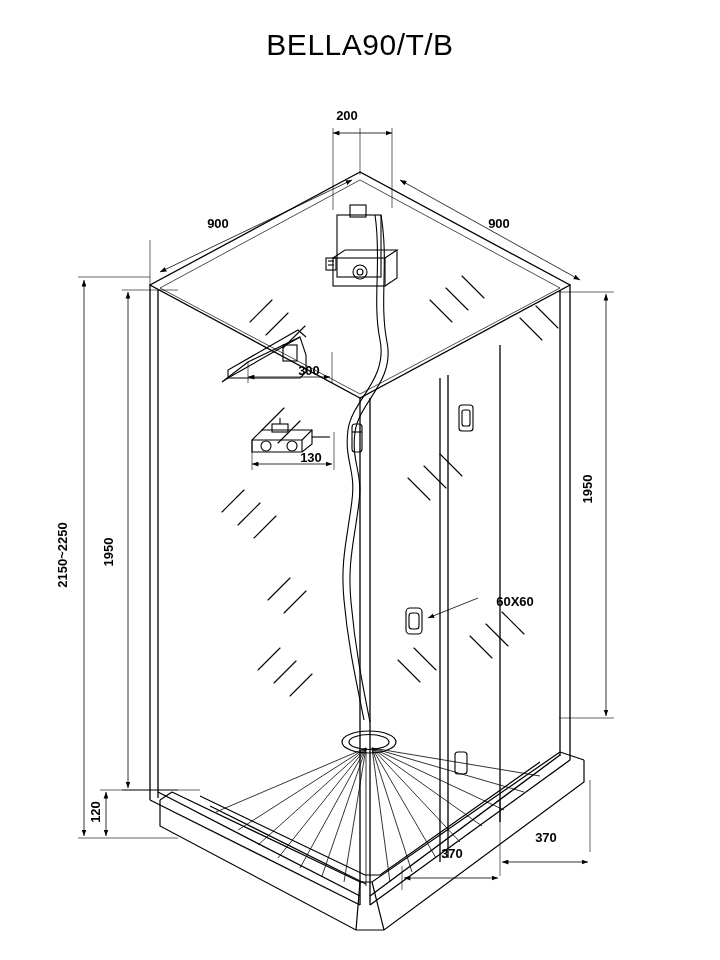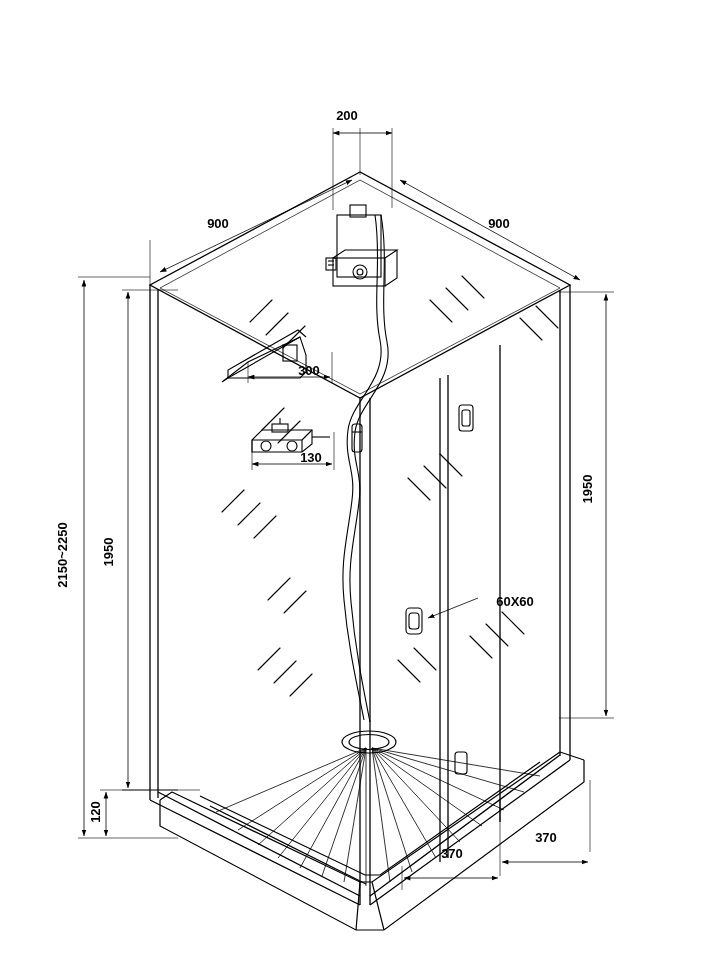--- a/index.html
+++ b/index.html
@@ -41,20 +41,21 @@
     font-size: 13px;
     font-weight: bold;
     fill: #000;
   }
 </style>
 </head>
 <body>
 
 <div id="sheet">
 
+  <div id="title">BELLA90/T/B</div>
 
   <svg class="drawing" width="720" height="960" viewBox="0 0 720 960">
 
     <defs>
       <marker id="arrEnd" markerWidth="9" markerHeight="9" refX="8" refY="3" orient="auto" markerUnits="strokeWidth">
         <path d="M0,0 L8,3 L0,6 z" fill="#000"></path>
       </marker>
       <marker id="arrStart" markerWidth="9" markerHeight="9" refX="0" refY="3" orient="auto" markerUnits="strokeWidth">
         <path d="M8,0 L0,3 L8,6 z" fill="#000"></path>
       </marker>

